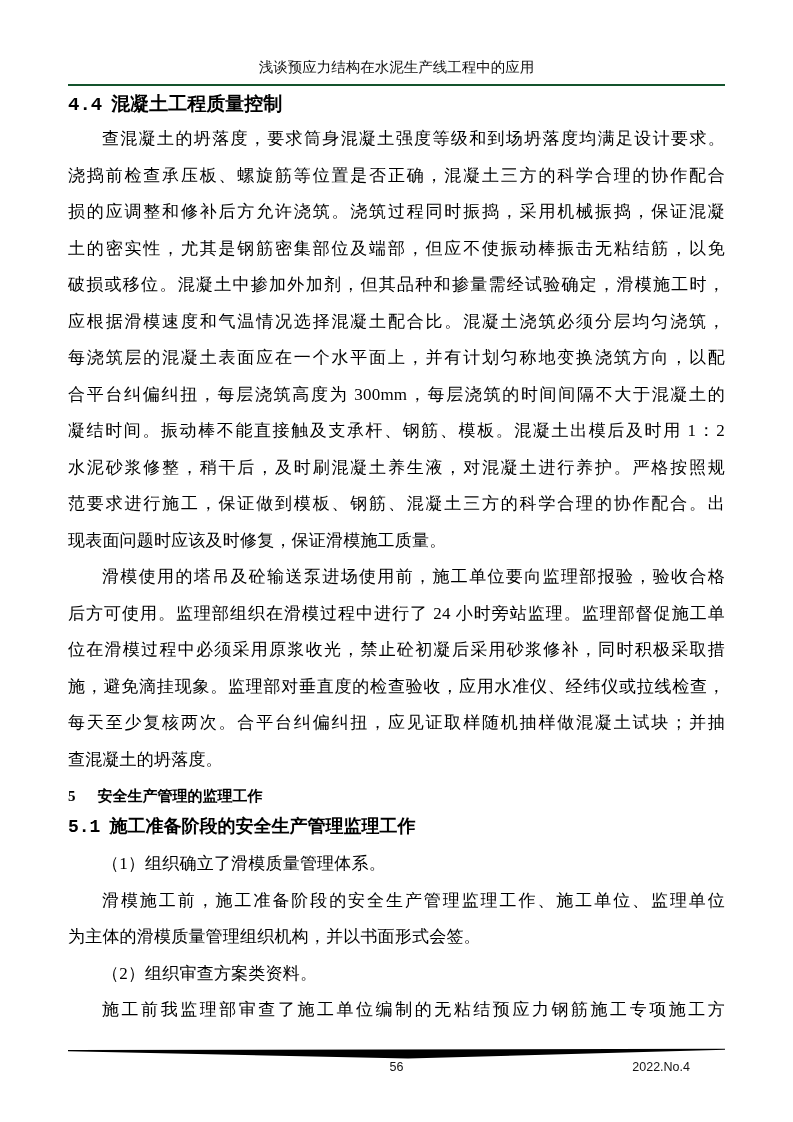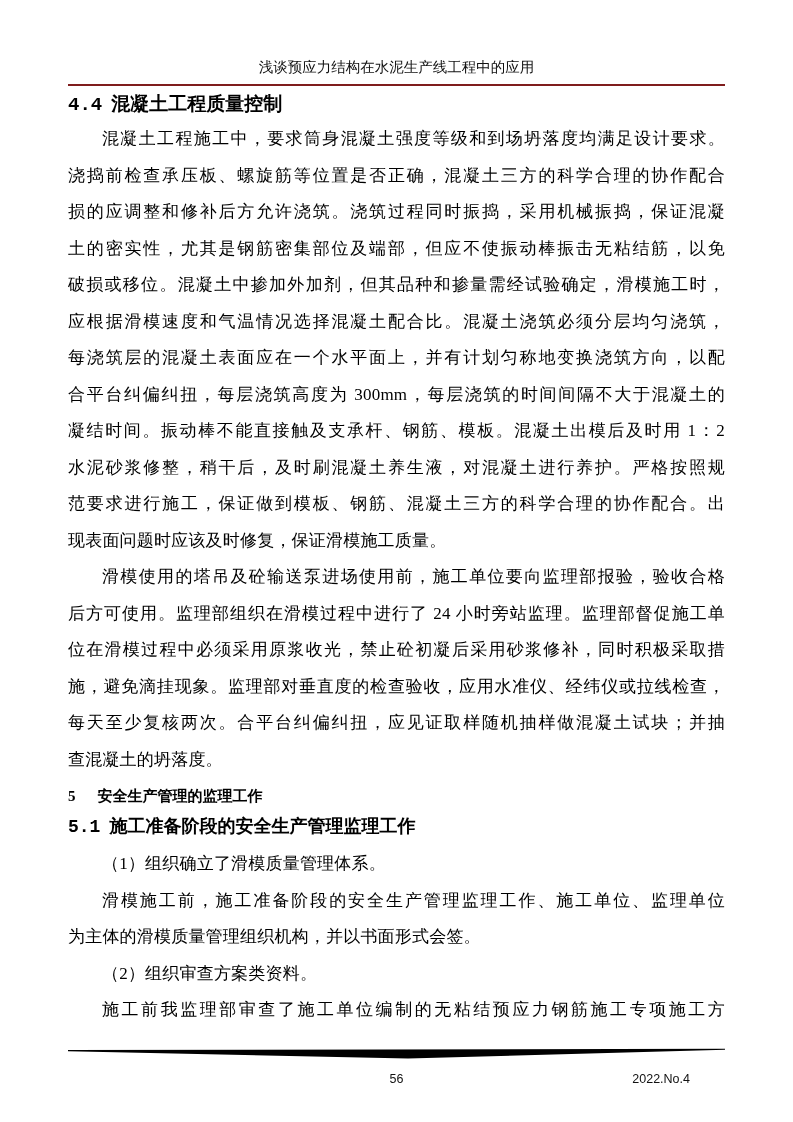--- a/index.html
+++ b/index.html
@@ -16,21 +16,21 @@
   .content {
     position: absolute;
     left: 68px;
     right: 68px;
     top: 0;
   }
   
   .running-header {
     padding-top: 57px;
     padding-bottom: 6px;
-    border-bottom: 2px solid #7f1d1d;
+    border-bottom: 2px solid #14532d;
   }
   .running-header .title {
     text-align: center;
     font-size: 14.5px;
     line-height: 21px;
     color: #111111;
   }
   
   .h-44 {
     margin-top: 4px;
@@ -71,21 +71,21 @@
   
   .footer {
     position: absolute;
     left: 68px;
     right: 68px;
     top: 1048px;
   }
   .footer svg { display: block; width: 100%; height: 11px; }
   .footer-row {
     position: relative;
-    margin-top: 12px;
+    margin-top: 0;
     height: 16px;
     font-family: "Liberation Sans", "DejaVu Sans", sans-serif;
     font-size: 12.5px;
     line-height: 16px;
     color: #111111;
   }
   .page-number { text-align: center; }
   .issue-number {
     position: absolute;
     right: 35px;
@@ -98,21 +98,21 @@
 <div class="page">
   <div class="content">
 
     <div class="running-header">
       <div class="title">浅谈预应力结构在水泥生产线工程中的应用</div>
     </div>
 
     <div class="h-44"><span class="h-num">4.4</span><span>混凝土工程质量控制</span></div>
 
     <div class="para pt2">
-      <div class="line first">混凝土工程施工中，要求筒身混凝土强度等级和到场坍落度均满足设计要求。</div>
+      <div class="line first">查混凝土的坍落度，要求筒身混凝土强度等级和到场坍落度均满足设计要求。</div>
       <div class="line">浇捣前检查承压板、螺旋筋等位置是否正确，混凝土三方的科学合理的协作配合</div>
       <div class="line">损的应调整和修补后方允许浇筑。浇筑过程同时振捣，采用机械振捣，保证混凝</div>
       <div class="line">土的密实性，尤其是钢筋密集部位及端部，但应不使振动棒振击无粘结筋，以免</div>
       <div class="line">破损或移位。混凝土中掺加外加剂，但其品种和掺量需经试验确定，滑模施工时，</div>
       <div class="line">应根据滑模速度和气温情况选择混凝土配合比。混凝土浇筑必须分层均匀浇筑，</div>
       <div class="line">每浇筑层的混凝土表面应在一个水平面上，并有计划匀称地变换浇筑方向，以配</div>
       <div class="line">合平台纠偏纠扭，每层浇筑高度为 300mm，每层浇筑的时间间隔不大于混凝土的</div>
       <div class="line">凝结时间。振动棒不能直接触及支承杆、钢筋、模板。混凝土出模后及时用 1：2</div>
       <div class="line">水泥砂浆修整，稍干后，及时刷混凝土养生液，对混凝土进行养护。严格按照规</div>
       <div class="line">范要求进行施工，保证做到模板、钢筋、混凝土三方的科学合理的协作配合。出</div>

